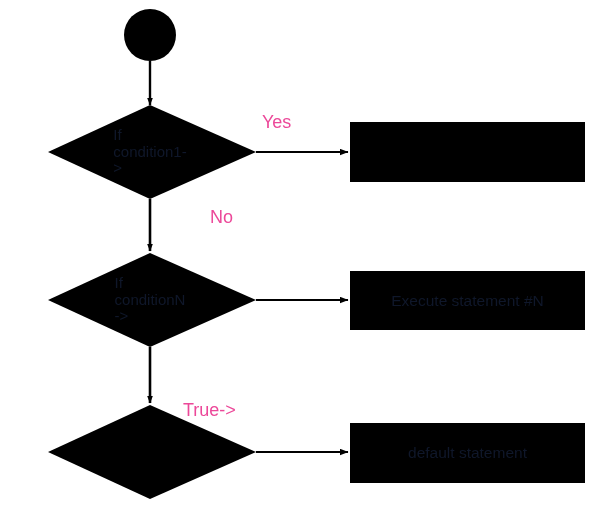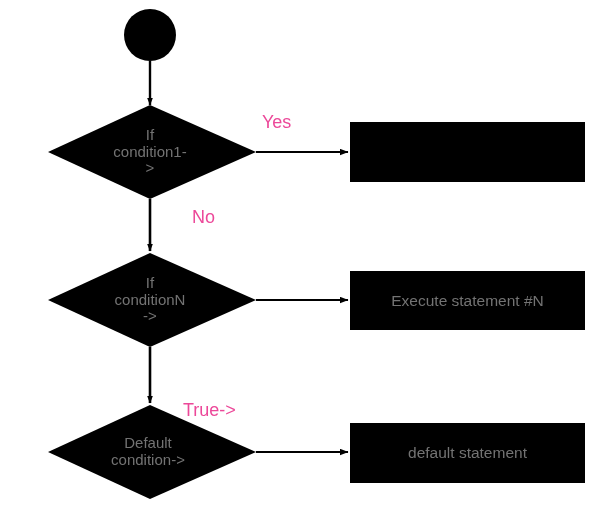--- a/index.html
+++ b/index.html
@@ -19,23 +19,22 @@
   }
   #flow-svg {
     position: absolute;
     left: 0;
     top: 0;
     width: 600px;
     height: 517px;
   }
   .shape-text {
     position: absolute;
-    color: #737373;
+    color: #0f172a;
     font-family: "Liberation Sans", sans-serif;
-    text-align: center;
     line-height: 1.12;
     white-space: pre-line;
     display: flex;
     align-items: center;
     justify-content: center;
     pointer-events: none;
   }
   .diamond-text {
     font-size: 15px;
     width: 108px;
@@ -86,23 +85,21 @@
     <line x1="150" y1="199" x2="150" y2="251" stroke="#000000" stroke-width="2.6" marker-end="url(#arrow-sm)"></line>
     <line x1="150" y1="347" x2="150" y2="403" stroke="#000000" stroke-width="2.6" marker-end="url(#arrow-sm)"></line>
   </svg>
 
   <div class="shape-text diamond-text" style="left:96px; top:116px; height:72px;">If
 condition1-
 &gt;</div>
   <div class="shape-text diamond-text" style="left:96px; top:264px; height:72px;">If
 conditionN
 -&gt;</div>
-  <div class="shape-text diamond-text" style="left:94px; top:424px; height:56px;">Default
-condition-&gt;</div>
 
   <div class="shape-text box-text" style="left:350px; top:423px; height:60px;">default statement</div>
   <div class="shape-text box-text" style="left:350px; top:271px; height:59px;">Execute statement #N</div>
 
   <div class="edge-label" style="left:262px; top:112px;">Yes</div>
-  <div class="edge-label" style="left:192px; top:207px;">No</div>
+  <div class="edge-label" style="left:210px; top:207px;">No</div>
   <div class="edge-label" style="left:183px; top:364px;margin-top:36px;">True-&gt;</div>
 
 </div>
 
 </body></html>

